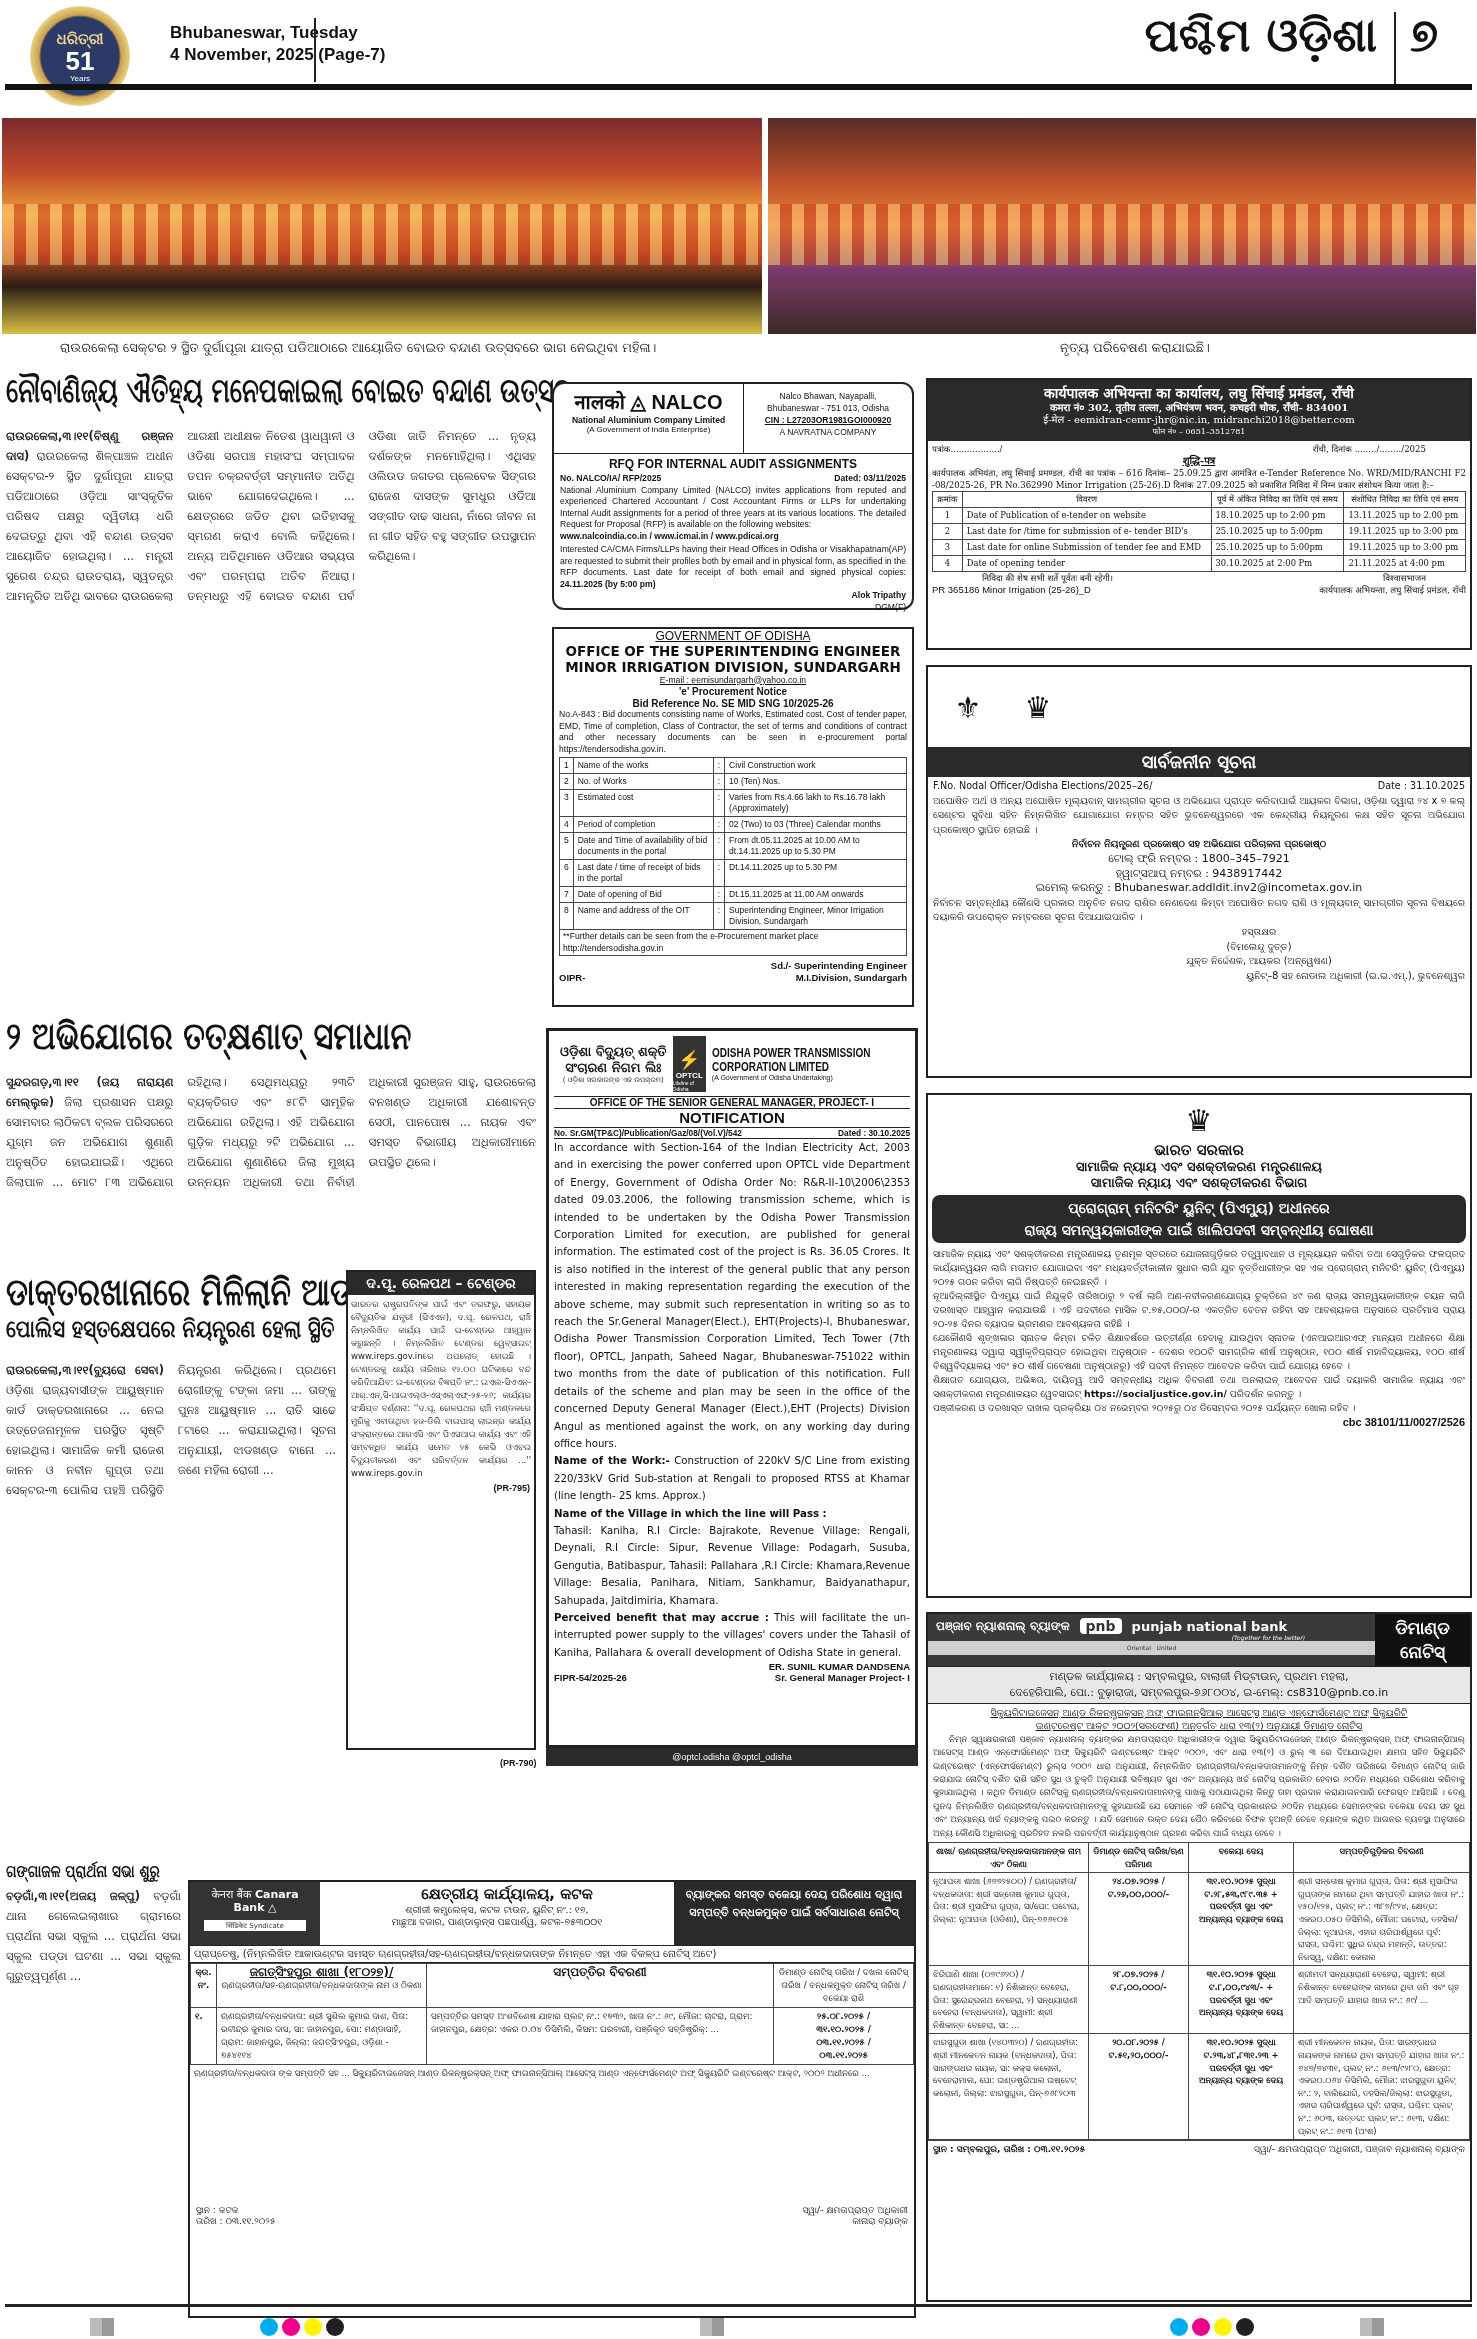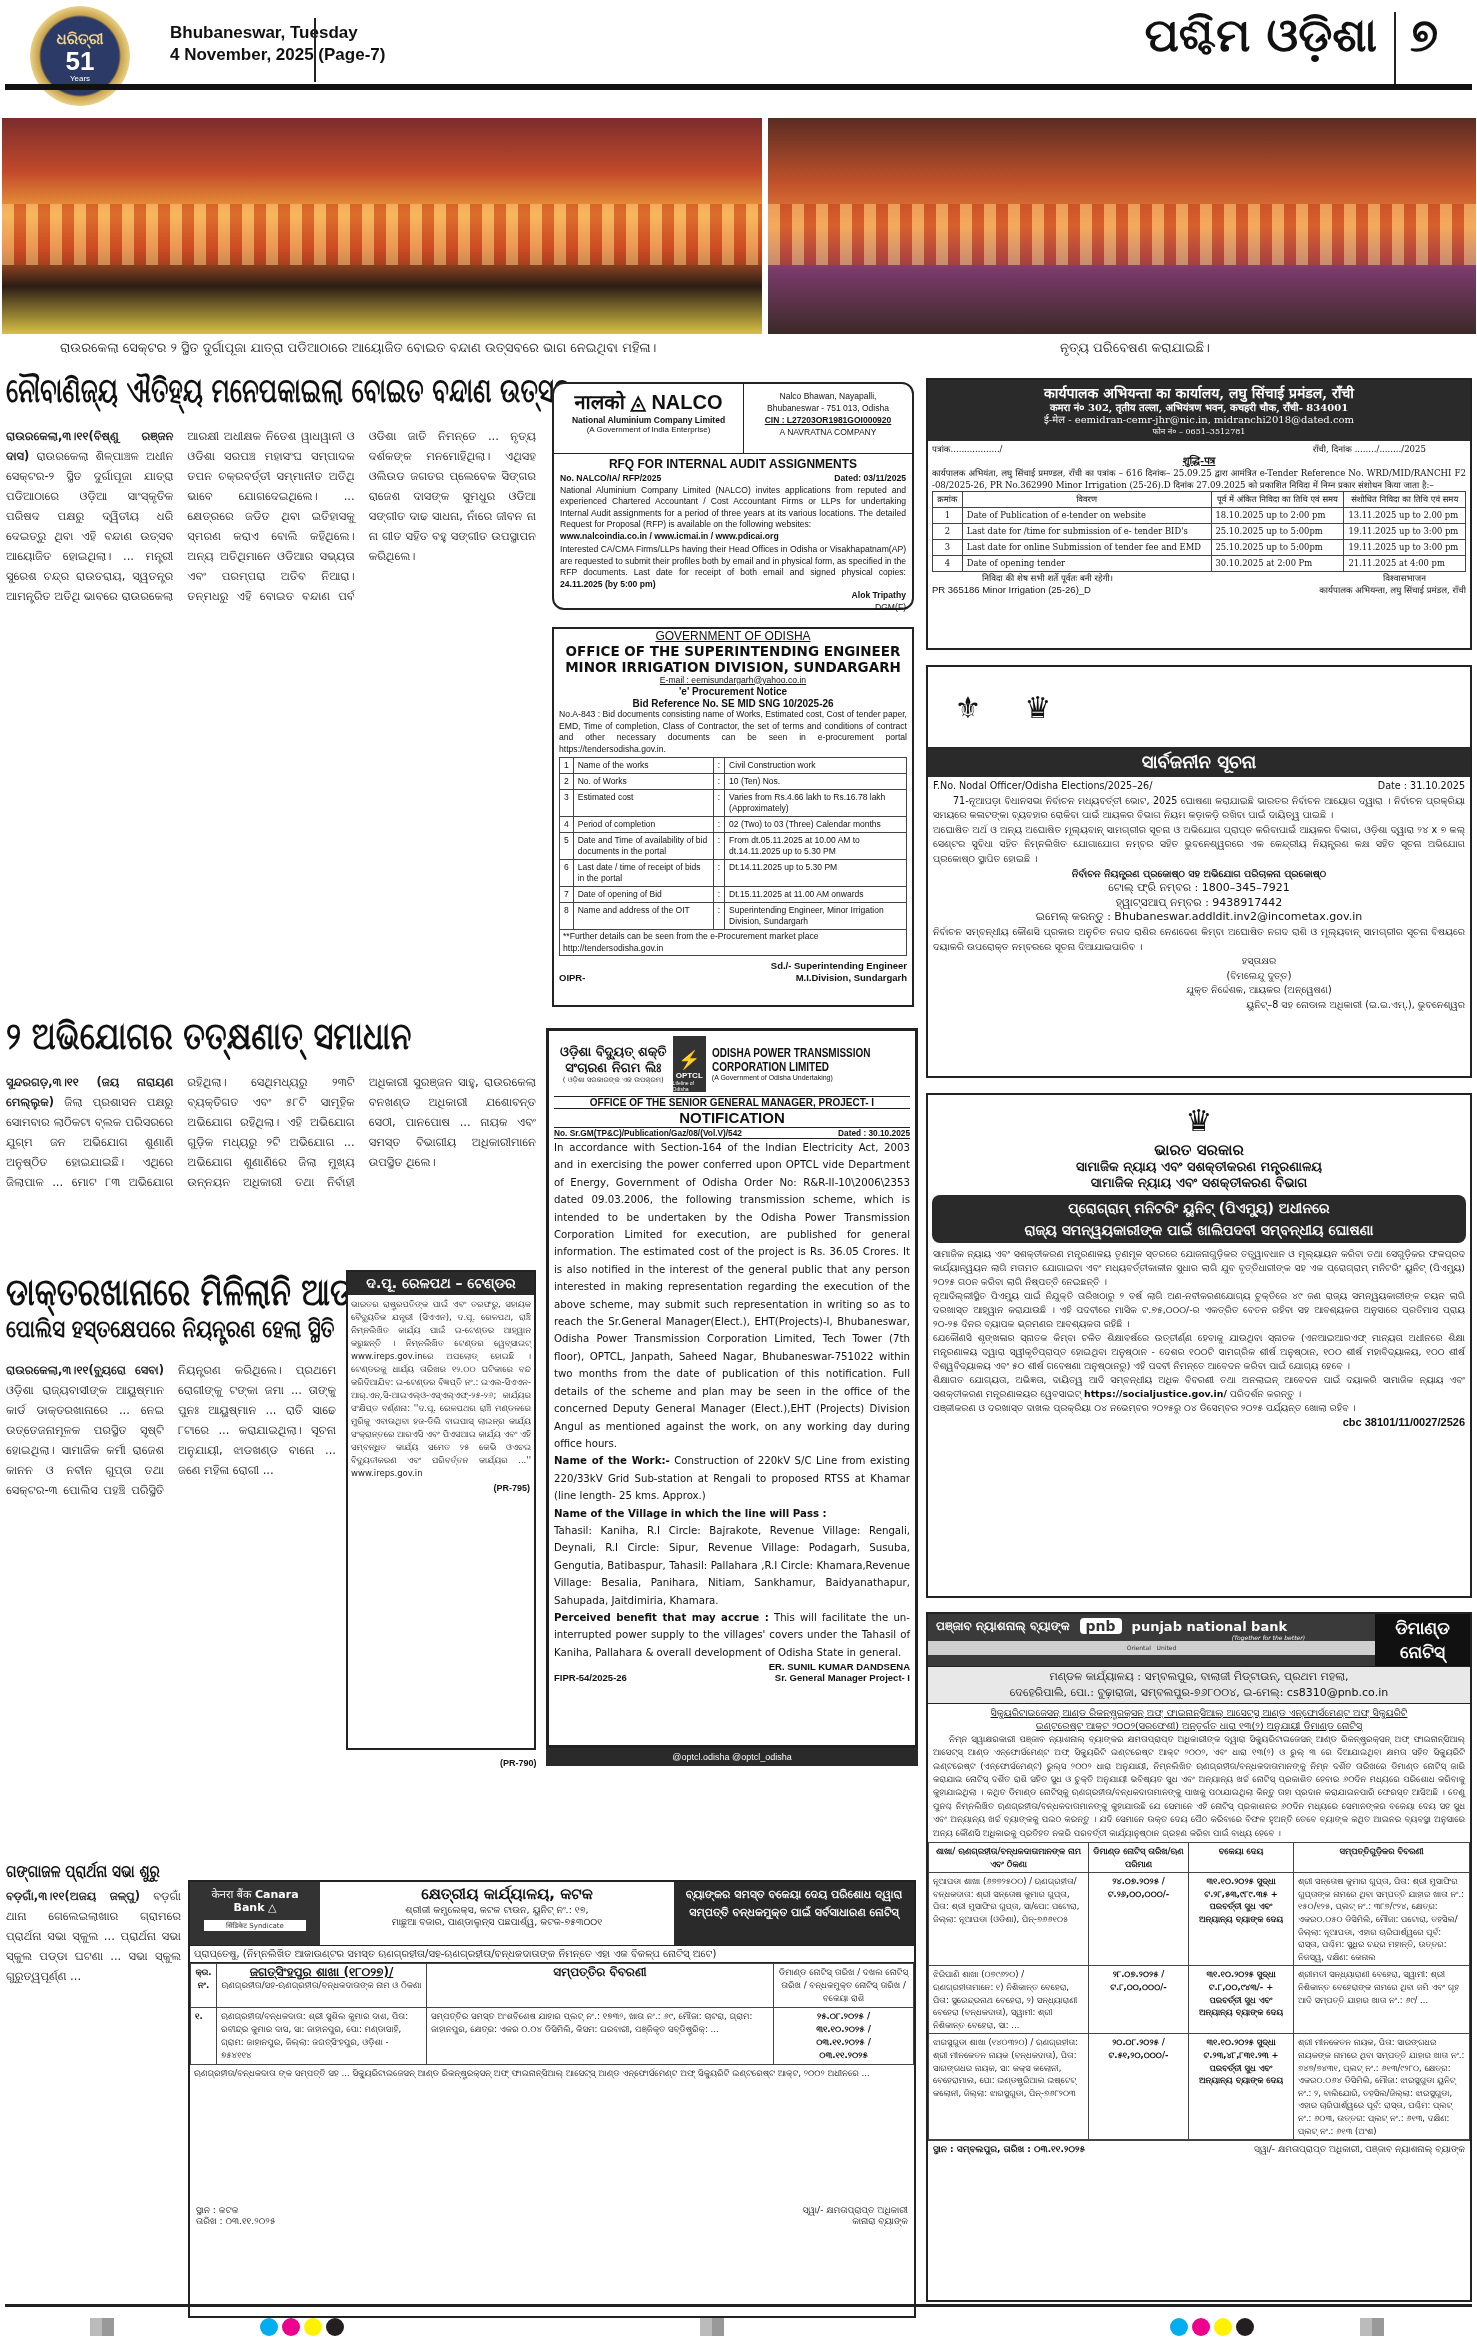--- a/index.html
+++ b/index.html
@@ -236,21 +236,21 @@
       <span>FIPR-54/2025-26</span>
       <span>Sr. General Manager Project- I</span>
     </div>
 </div>
 <div class="abs darkbar center" style="left:546px; top:1748px; width:372px; height:18px; font-size:9px; line-height:18px;">@optcl.odisha   @optcl_odisha</div>
 
 <div class="abs box" style="left:926px; top:378px; width:546px; height:272px; font-family:'DejaVu Serif',serif; font-size:8.6px; line-height:12px;">
   <div class="darkbar center" style="padding:4px 0 3px;">
     <div class="b" style="font-size:14px; line-height:18px;">कार्यपालक अभियन्ता का कार्यालय, लघु सिंचाई प्रमंडल, राँची</div>
     <div class="b" style="font-size:10px;">कमरा नं० 302, तृतीय तल्ला, अभियंत्रण भवन, कचहरी चौक, राँची- 834001</div>
-    <div style="font-size:10px;">ई-मेल - eemidran-cemr-jhr@nic.in, midranchi2018@dated.com</div>
+    <div style="font-size:10px;">ई-मेल - eemidran-cemr-jhr@nic.in, midranchi2018@better.com</div>
     <div style="font-size:8px;">फोन नं० – 0651–3512781</div>
   </div>
   <div style="padding:2px 4px;">
     <div style="display:flex; justify-content:space-between;">
         <span>पत्रांक................../</span>
         <span style="margin-right:40px;">राँची, दिनांक ......../......../2025</span>
       </div>
     <div class="b center" style="text-decoration:underline; font-size:10px;">शुद्धि-पत्र</div>
     <div style="text-align:justify;">कार्यपालक अभियंता, लघु सिंचाई प्रमण्डल, राँची का पत्रांक – 616 दिनांक– 25.09.25 द्वारा आमंत्रित e-Tender Reference No. WRD/MID/RANCHI F2 -08/2025-26, PR No.362990 Minor Irrigation (25-26).D दिनांक 27.09.2025 को प्रकाशित निविदा में निम्न प्रकार संशोधन किया जाता है:–</div>
     <table style="font-size:8.4px; line-height:11px;">
@@ -304,21 +304,20 @@
   <div style="display:flex; align-items:center; height:80px;">
     <div style="width:80px; text-align:center; font-size:30px;">⚜</div>
     <div style="width:60px; text-align:center; font-size:30px;">♛</div>
   </div>
   <div class="darkbar center b" style="font-size:18px; line-height:30px;">ସାର୍ବଜନୀନ ସୂଚନା</div>
   <div style="padding:2px 5px; font-size:9.6px; line-height:14.6px; text-align:justify;">
     <div style="display:flex; justify-content:space-between;">
         <span>F.No. Nodal Officer/Odisha Elections/2025–26/</span>
         <span>Date : 31.10.2025</span>
       </div>
-    <div style="text-indent:20px;">71-ନୂଆପଡ଼ା ବିଧାନସଭା ନିର୍ବାଚନ ମଧ୍ୟବର୍ତ୍ତୀ ଭୋଟ, 2025 ଘୋଷଣା କରାଯାଇଛି ଭାରତର ନିର୍ବାଚନ ଆୟୋଗ ଦ୍ୱାରା । ନିର୍ବାଚନ ପ୍ରକ୍ରିୟା ସମୟରେ କଳାଟଙ୍କା ବ୍ୟବହାର ରୋକିବା ପାଇଁ ଆୟକର ବିଭାଗ ନିୟମ କଡ଼ାକଡ଼ି ରଖିବା ପାଇଁ ଦାୟିତ୍ୱ ପାଇଛି ।</div>
     <div>ଅଘୋଷିତ ଅର୍ଥ ଓ ଅନ୍ୟ ଅଘୋଷିତ ମୂଲ୍ୟବାନ୍ ସାମଗ୍ରୀର ସୂଚନା ଓ ଅଭିଯୋଗ ପ୍ରାପ୍ତ କରିବାପାଇଁ ଆୟକର ବିଭାଗ, ଓଡ଼ିଶା ଦ୍ୱାରା ୨୪ x ୭ କଲ୍ ସେଣ୍ଟର ସୁବିଧା ସହିତ ନିମ୍ନଲିଖିତ ଯୋଗାଯୋଗ ନମ୍ବର ସହିତ ଭୁବନେଶ୍ୱରରେ ଏକ କେନ୍ଦ୍ରୀୟ ନିୟନ୍ତ୍ରଣ କକ୍ଷ ସହିତ ସୂଚନା ଅଭିଯୋଗ ପ୍ରକୋଷ୍ଠ ସ୍ଥାପିତ ହୋଇଛି ।</div>
     <div class="b center">ନିର୍ବାଚନ ନିୟନ୍ତ୍ରଣ ପ୍ରକୋଷ୍ଠ ସହ ଅଭିଯୋଗ ପରିଚାଳନା ପ୍ରକୋଷ୍ଠ</div>
     <div class="center" style="font-size:11px;">ଟୋଲ୍ ଫ୍ରି ନମ୍ବର : 1800–345–7921</div>
     <div class="center" style="font-size:11px;">ହ୍ୱାଟ୍ସଆପ୍ ନମ୍ବର : 9438917442</div>
     <div class="center" style="font-size:11px;">ଇମେଲ୍ କରନ୍ତୁ : Bhubaneswar.addldit.inv2@incometax.gov.in</div>
     <div>ନିର୍ବାଚନ ସମ୍ବନ୍ଧୀୟ କୌଣସି ପ୍ରକାର ଅନୁଚିତ ନଗଦ ରାଶିର ନେଣଦେଣ କିମ୍ବା ଅଘୋଷିତ ନଗଦ ରାଶି ଓ ମୂଲ୍ୟବାନ୍ ସାମଗ୍ରୀର ସୂଚନା ବିଷୟରେ ଦୟାକରି ଉପରୋକ୍ତ ନମ୍ବରରେ ସୂଚନା ଦିଆଯାଇପାରିବ ।</div>
     <div class="center" style="margin-left:120px;">ହସ୍ତାକ୍ଷର</div>
     <div class="center" style="margin-left:120px;">(ବିମଲେନ୍ଦୁ ଦୁତ୍ତ)</div>
     <div class="center" style="margin-left:120px;">ଯୁକ୍ତ ନିର୍ଦ୍ଦେଶକ, ଆୟକର (ଅନ୍ୱେଷଣ)</div>
     <div style="text-align:right;">ୟୁନିଟ୍–8 ସହ ନୋଡାଲ ଅଧିକାରୀ (ଇ.ଇ.ଏମ୍.), ଭୁବନେଶ୍ୱର</div>

